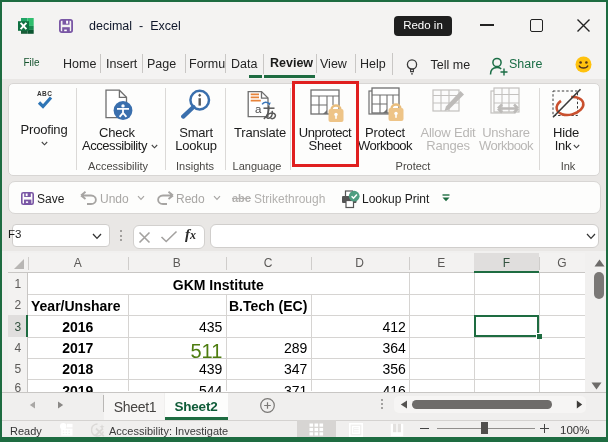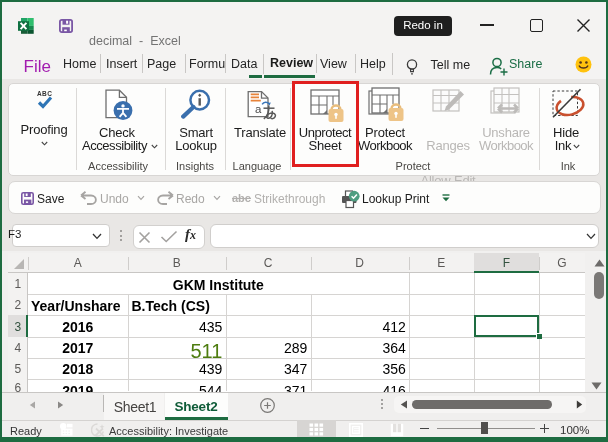--- a/index.html
+++ b/index.html
@@ -31,32 +31,32 @@
 </svg>
 
 <svg class="abs" style="left:58.5px;top:19px;" width="14" height="14" viewBox="0 0 14 14">
   <rect x="0.9" y="0.9" width="12.2" height="12.2" rx="1.8" fill="none" stroke="#7a57a5" stroke-width="1.8"></rect>
   <rect x="3.5" y="0.9" width="7" height="4.8" fill="#7a57a5"></rect>
   <rect x="7.1" y="1.7" width="2" height="3" fill="#fff"></rect>
   <rect x="3.2" y="8.2" width="7.6" height="5" fill="#7a57a5"></rect>
   <rect x="5.2" y="10.6" width="2.6" height="1.6" fill="#fff"></rect>
 </svg>
 
-<div class="txt" style="left:89px;top:34px;font-size:12.5px;color:#737373;">decimal&nbsp; -&nbsp; Excel</div>
+<div class="txt" style="left:89px;top:19px;font-size:12.5px;color:#0f172a;">decimal&nbsp; -&nbsp; Excel</div>
 
 <div class="abs" style="left:394px;top:16px;width:58px;height:20px;background:#1f1f1f;border-radius:4px;"></div>
 <div class="txt" style="left:394px;top:19px;width:58px;text-align:center;font-size:11.5px;color:#fff;">Redo in</div>
 
 <div class="abs" style="left:480px;top:24px;width:14px;height:1.6px;background:#222;"></div>
 <div class="abs" style="left:530px;top:19px;width:10.5px;height:10.5px;border:1.4px solid #222;border-radius:2px;"></div>
 <svg class="abs" style="left:576px;top:18px;" width="15" height="15" viewBox="0 0 15 15">
   <path d="M1.5 1.5 L13.5 13.5 M13.5 1.5 L1.5 13.5" stroke="#222" stroke-width="1.4"></path>
 </svg>
 
-<div class="txt" style="left:23.5px;top:57px;font-size:17px;color:#a21caf;">File</div>
+<div class="txt" style="left:23.5px;top:57px;font-size:10px;color:#14532d;">File</div>
 <div class="txt" style="left:63px;top:57px;font-size:12.5px;color:#252525;">Home</div>
 <div class="txt" style="left:106px;top:57px;font-size:12.5px;color:#252525;">Insert</div>
 <div class="txt" style="left:147px;top:57px;font-size:12.5px;color:#252525;">Page</div>
 <div class="txt" style="left:189px;top:57px;font-size:12.5px;color:#252525;">Formu</div>
 <div class="txt" style="left:231px;top:57px;font-size:12.5px;color:#252525;">Data</div>
 <div class="txt" style="left:270px;top:56px;font-size:12.5px;font-weight:bold;color:#1c1c1c;">Review</div>
 <div class="txt" style="left:320px;top:57px;font-size:12.5px;color:#252525;">View</div>
 <div class="txt" style="left:360px;top:57px;font-size:12.5px;color:#252525;">Help</div>
 <div class="txt" style="left:430.5px;top:57.5px;font-size:12.5px;color:#252525;">Tell me</div>
 <div class="txt" style="left:509px;top:57px;font-size:12.5px;color:#1b6e46;">Share</div>
@@ -169,21 +169,21 @@
   <rect x="27.2" y="27.2" width="1.6" height="3.6" fill="#fff"></rect>
 </svg>
 <div class="txt" style="left:385px;top:124.5px;transform:translateX(-50%);font-size:13px;letter-spacing:-0.2px;color:#1c1c1c;">Protect</div>
 <div class="txt" style="left:385px;top:137.5px;transform:translateX(-50%);font-size:13px;letter-spacing:-0.55px;color:#1c1c1c;">Workbook</div>
 
 <svg class="abs" style="left:432px;top:89px;" width="34" height="32" viewBox="0 0 34 32">
   <rect x="1" y="1" width="26" height="21" fill="#fbfbfb" stroke="#c3c1bf" stroke-width="1.2"></rect>
   <path d="M1 6.5 L27 6.5 M1 14 L27 14 M9 1 L9 22 M17 1 L17 22" stroke="#c3c1bf" stroke-width="1.1" fill="none"></path>
   <path d="M28.5 2 L32 5.5 L17 20.5 L12.5 22 L14 17.5 Z" fill="#bdbbb9"></path>
 </svg>
-<div class="txt" style="left:448px;top:124.5px;transform:translateX(-50%);font-size:13px;letter-spacing:-0.2px;color:#b9b7b5;margin-top:48px;">Allow Edit</div>
+<div class="txt" style="left:448px;top:124.5px;transform:translateX(-50%);font-size:13px;letter-spacing:-0.2px;color:#b9b7b5;">Allow Edit</div>
 <div class="txt" style="left:448px;top:137.5px;transform:translateX(-50%);font-size:13px;letter-spacing:-0.2px;color:#b9b7b5;">Ranges</div>
 
 <svg class="abs" style="left:490px;top:87px;" width="36" height="34" viewBox="0 0 36 34">
   <rect x="1" y="4" width="24" height="22" fill="none" stroke="#c3c1bf" stroke-width="1.2"></rect>
   <rect x="4" y="1" width="25" height="24" fill="#fbfbfb" stroke="#c3c1bf" stroke-width="1.2"></rect>
   <path d="M4 7.5 L29 7.5 M4 16 L29 16 M12 1 L12 25 M19 1 L19 25" stroke="#c3c1bf" stroke-width="1.1" fill="none"></path>
   <path d="M8 21.5 L28 21.5 M8 21.5 L12 17.5 M8 21.5 L12 25.5 M28 21.5 L24 17.5 M28 21.5 L24 25.5" stroke="#bdbbb9" stroke-width="2.6" fill="none"></path>
 </svg>
 <div class="txt" style="left:506px;top:124.5px;transform:translateX(-50%);font-size:13px;letter-spacing:-0.2px;color:#b9b7b5;">Unshare</div>
 <div class="txt" style="left:506px;top:137.5px;transform:translateX(-50%);font-size:13px;letter-spacing:-0.55px;color:#b9b7b5;">Workbook</div>
@@ -317,21 +317,21 @@
 
 <div class="sep" style="left:128px;top:294.2px;height:97.3px;background:#d6d4d2;"></div>
 <div class="sep" style="left:225.5px;top:294.2px;height:97.3px;background:#d6d4d2;"></div>
 <div class="sep" style="left:310.5px;top:294.2px;height:97.3px;background:#d6d4d2;"></div>
 <div class="sep" style="left:409px;top:273px;height:118.5px;background:#d6d4d2;"></div>
 <div class="sep" style="left:473.7px;top:273px;height:118.5px;background:#d6d4d2;"></div>
 <div class="sep" style="left:539.2px;top:273px;height:118.5px;background:#d6d4d2;"></div>
 
 <div class="txt" style="left:218.3px;top:276.5px;transform:translateX(-50%);font-size:14px;font-weight:bold;color:#000;">GKM Institute</div>
 <div class="txt" style="left:31px;top:297.7px;font-size:14px;font-weight:bold;color:#000;">Year/Unshare</div>
-<div class="txt" style="left:131.5px;top:297.7px;font-size:14px;font-weight:bold;color:#000;">B.Tech (CS)</div>
+<div class="txt" style="left:229px;top:297.7px;font-size:14px;font-weight:bold;color:#000;">B.Tech (EC)</div>
 
 <div class="txt" style="left:77.8px;top:318.9px;transform:translateX(-50%);font-size:14px;font-weight:bold;color:#000;">2016</div>
 <div class="txt" style="left:77.8px;top:340.1px;transform:translateX(-50%);font-size:14px;font-weight:bold;color:#000;">2017</div>
 <div class="txt" style="left:77.8px;top:361.3px;transform:translateX(-50%);font-size:14px;font-weight:bold;color:#000;">2018</div>
 <div class="txt" style="left:77.8px;top:382.5px;transform:translateX(-50%);font-size:14px;font-weight:bold;color:#000;">2019</div>
 
 <div class="txt" style="left:222.3px;top:318.9px;transform:translateX(-100%);font-size:14px;color:#000;">435</div>
 <div class="txt" style="left:405.8px;top:318.9px;transform:translateX(-100%);font-size:14px;color:#000;">412</div>
 <div class="txt" style="left:222.3px;top:340.1px;transform:translateX(-100%);font-size:20px;color:#4d7c0f;">511</div>
 <div class="txt" style="left:307.3px;top:340.1px;transform:translateX(-100%);font-size:14px;color:#000;">289</div>

